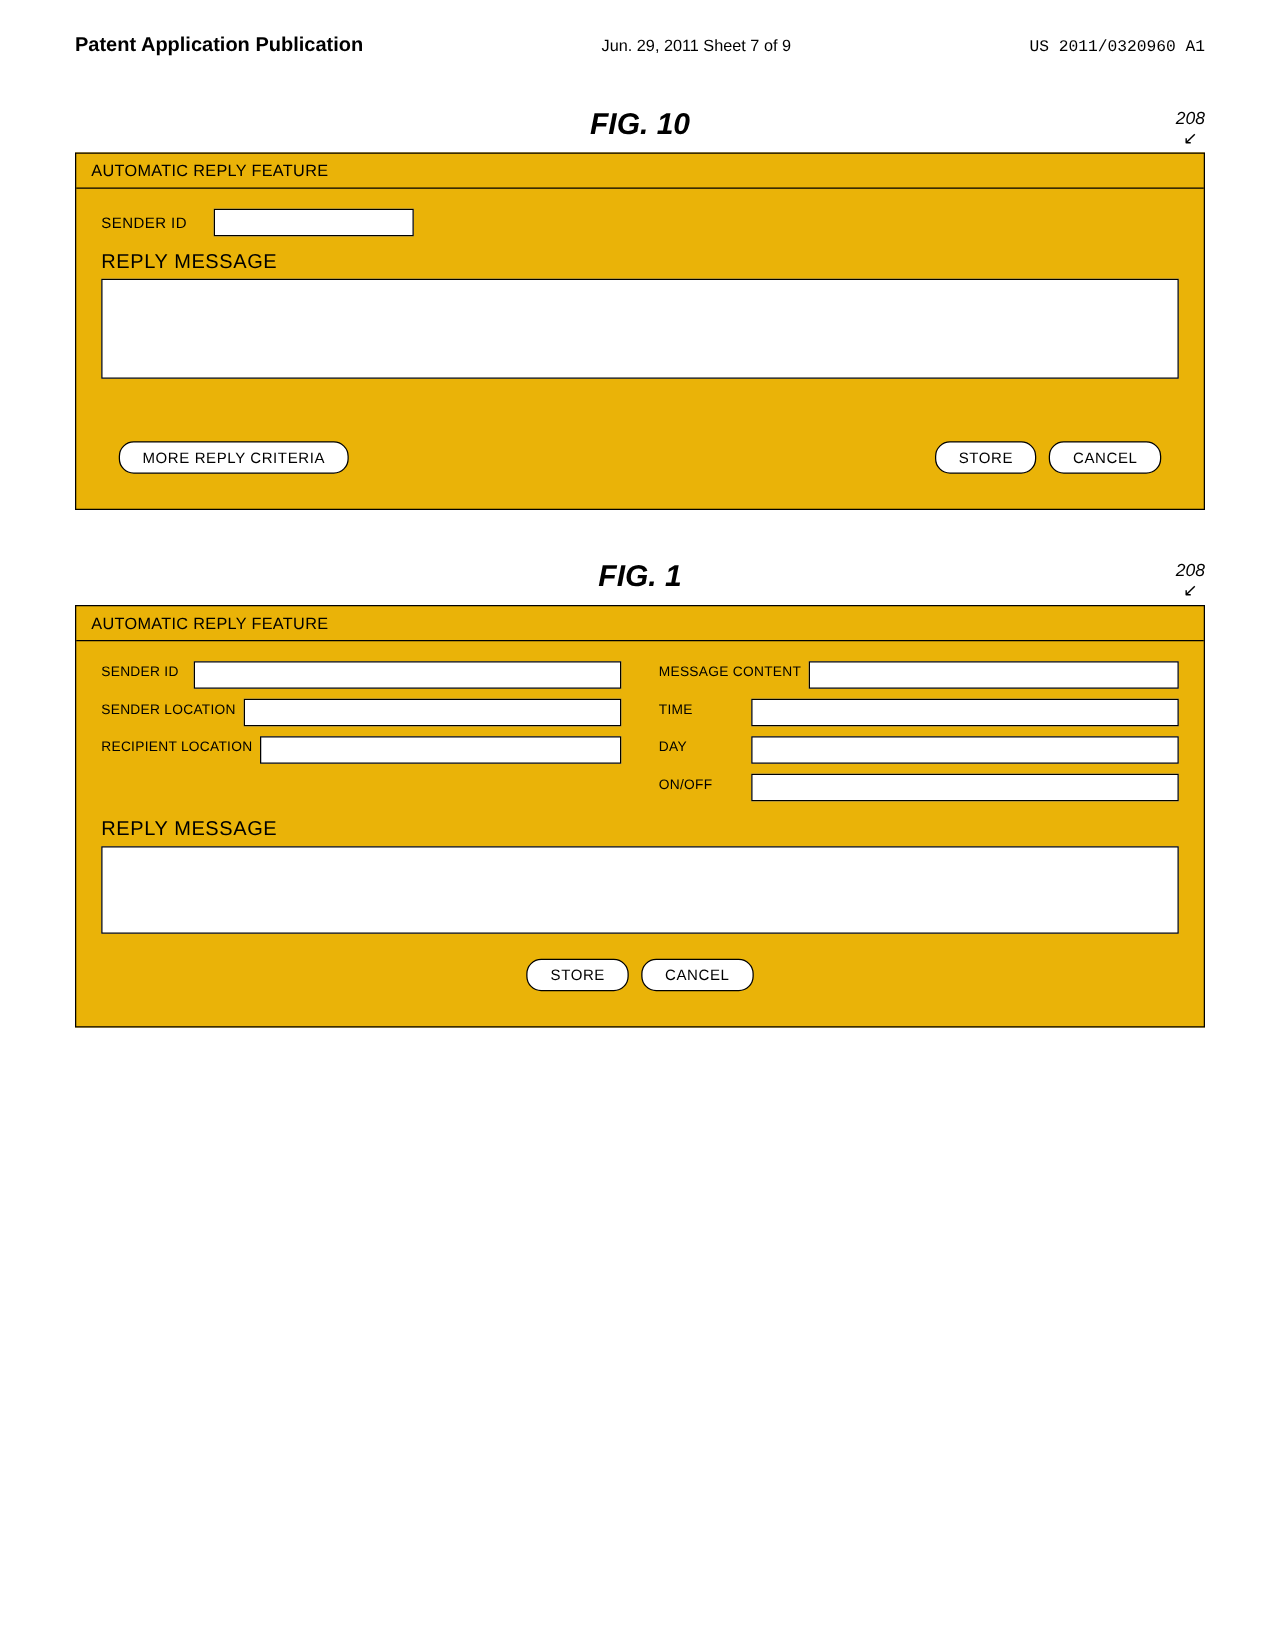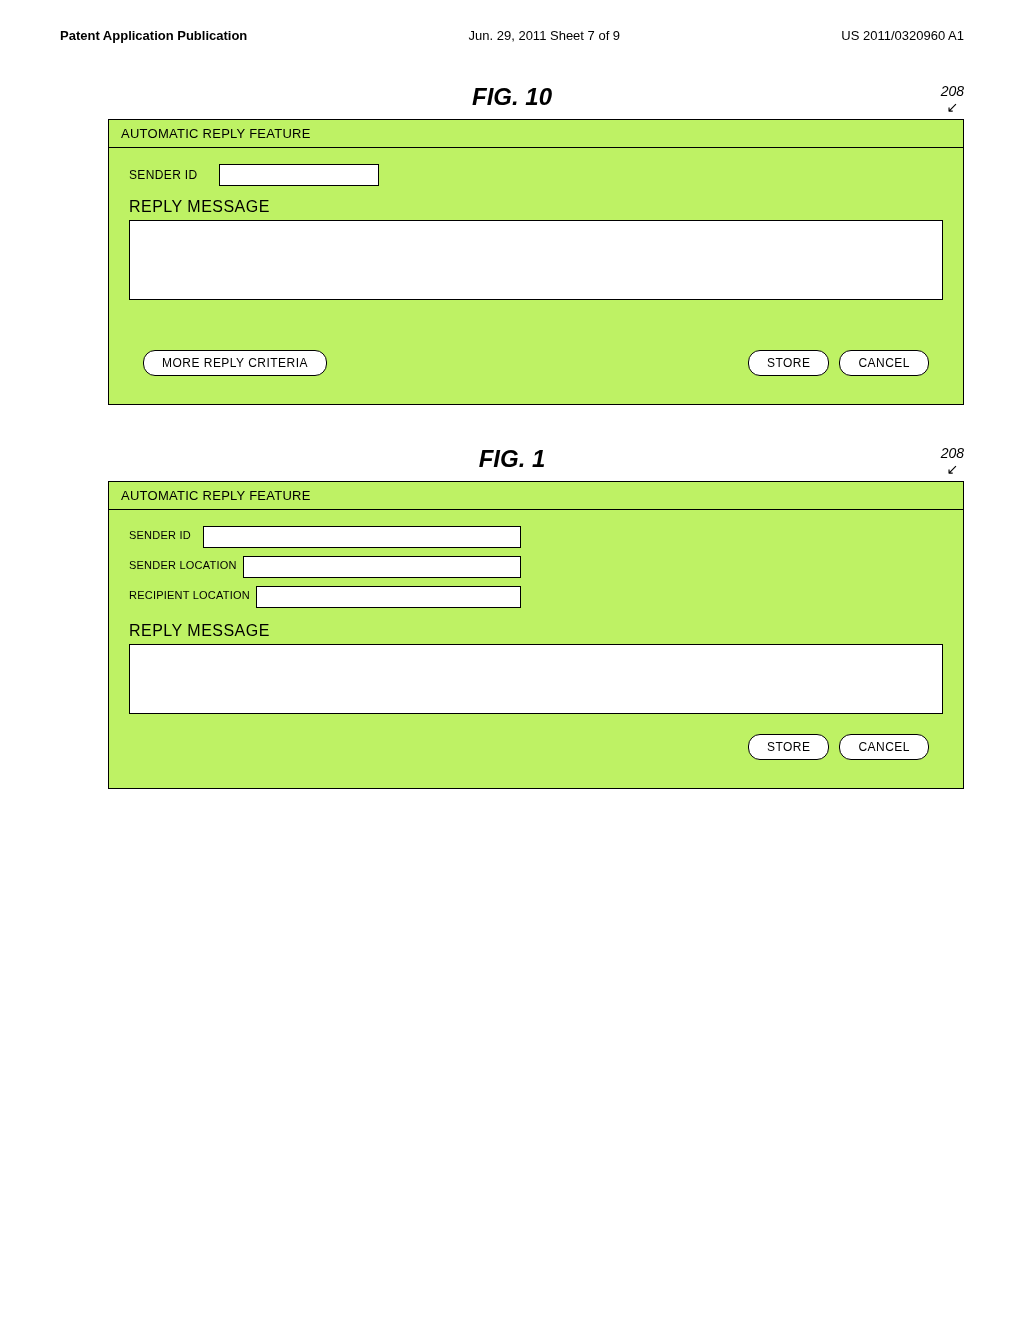--- a/index.html
+++ b/index.html
@@ -20,29 +20,30 @@
     .page-header {
       display: flex;
       justify-content: space-between;
       align-items: baseline;
       padding: 28px 60px 20px 60px;
       font-size: 13px;
     }
 
     .page-header-left {
       font-weight: bold;
-      font-size: 13px;
+      font-size: 16px;
     }
 
     .page-header-center {
       font-size: 13px;
     }
 
     .page-header-right {
       font-size: 13px;
+      font-family: Liberation Mono, monospace;
     }
 
     .figure-container {
       margin: 20px 60px 40px 60px;
     }
 
     .figure-title-row {
       display: flex;
       justify-content: center;
       align-items: flex-start;
@@ -52,23 +53,22 @@
 
     .figure-title {
       font-style: italic;
       font-weight: bold;
       font-size: 24px;
       text-align: right;
     }
 
     .dialog-box {
       border: 1.5px solid #000;
-      background: #bef264;
+      background: #eab308;
       position: relative;
-      margin-left: 48px;
     }
 
     .dialog-header {
       border-bottom: 1px solid #000;
       padding: 6px 12px;
       font-size: 13px;
       font-weight: normal;
       letter-spacing: 0.02em;
     }
 
@@ -113,21 +113,21 @@
 
     .reply-message-box {
       border: 1px solid #000;
       height: 80px;
       width: 100%;
       background: #fff;
     }
 
     .dialog-footer {
       display: flex;
-      justify-content: flex-end;
+      justify-content: center;
       align-items: center;
       padding: 12px 14px 14px 14px;
       gap: 10px;
     }
 
     .footer-left {
       margin-right: auto;
     }
 
     .btn {
@@ -259,20 +259,38 @@
           <div class="fig11-form-row">
             <span class="fig11-form-label">SENDER LOCATION</span>
             <div class="fig11-form-input"></div>
           </div>
           <div class="fig11-form-row">
             <span class="fig11-form-label">RECIPIENT LOCATION</span>
             <div class="fig11-form-input"></div>
           </div>
         </div>
 
+        <div class="fig11-right-col">
+          <div class="fig11-form-row">
+            <span class="fig11-form-label">MESSAGE CONTENT</span>
+            <div class="fig11-form-input"></div>
+          </div>
+          <div class="fig11-form-row">
+            <span class="fig11-form-label">TIME</span>
+            <div class="fig11-form-input"></div>
+          </div>
+          <div class="fig11-form-row">
+            <span class="fig11-form-label">DAY</span>
+            <div class="fig11-form-input"></div>
+          </div>
+          <div class="fig11-form-row">
+            <span class="fig11-form-label">ON/OFF</span>
+            <div class="fig11-form-input"></div>
+          </div>
+        </div>
       </div>
 
       <div class="reply-message-section">
         <div class="reply-message-label">REPLY MESSAGE</div>
         <div class="fig11-reply-message-box"></div>
       </div>
 
       <div class="dialog-footer">
         <button class="btn">STORE</button>
         <button class="btn">CANCEL</button>

